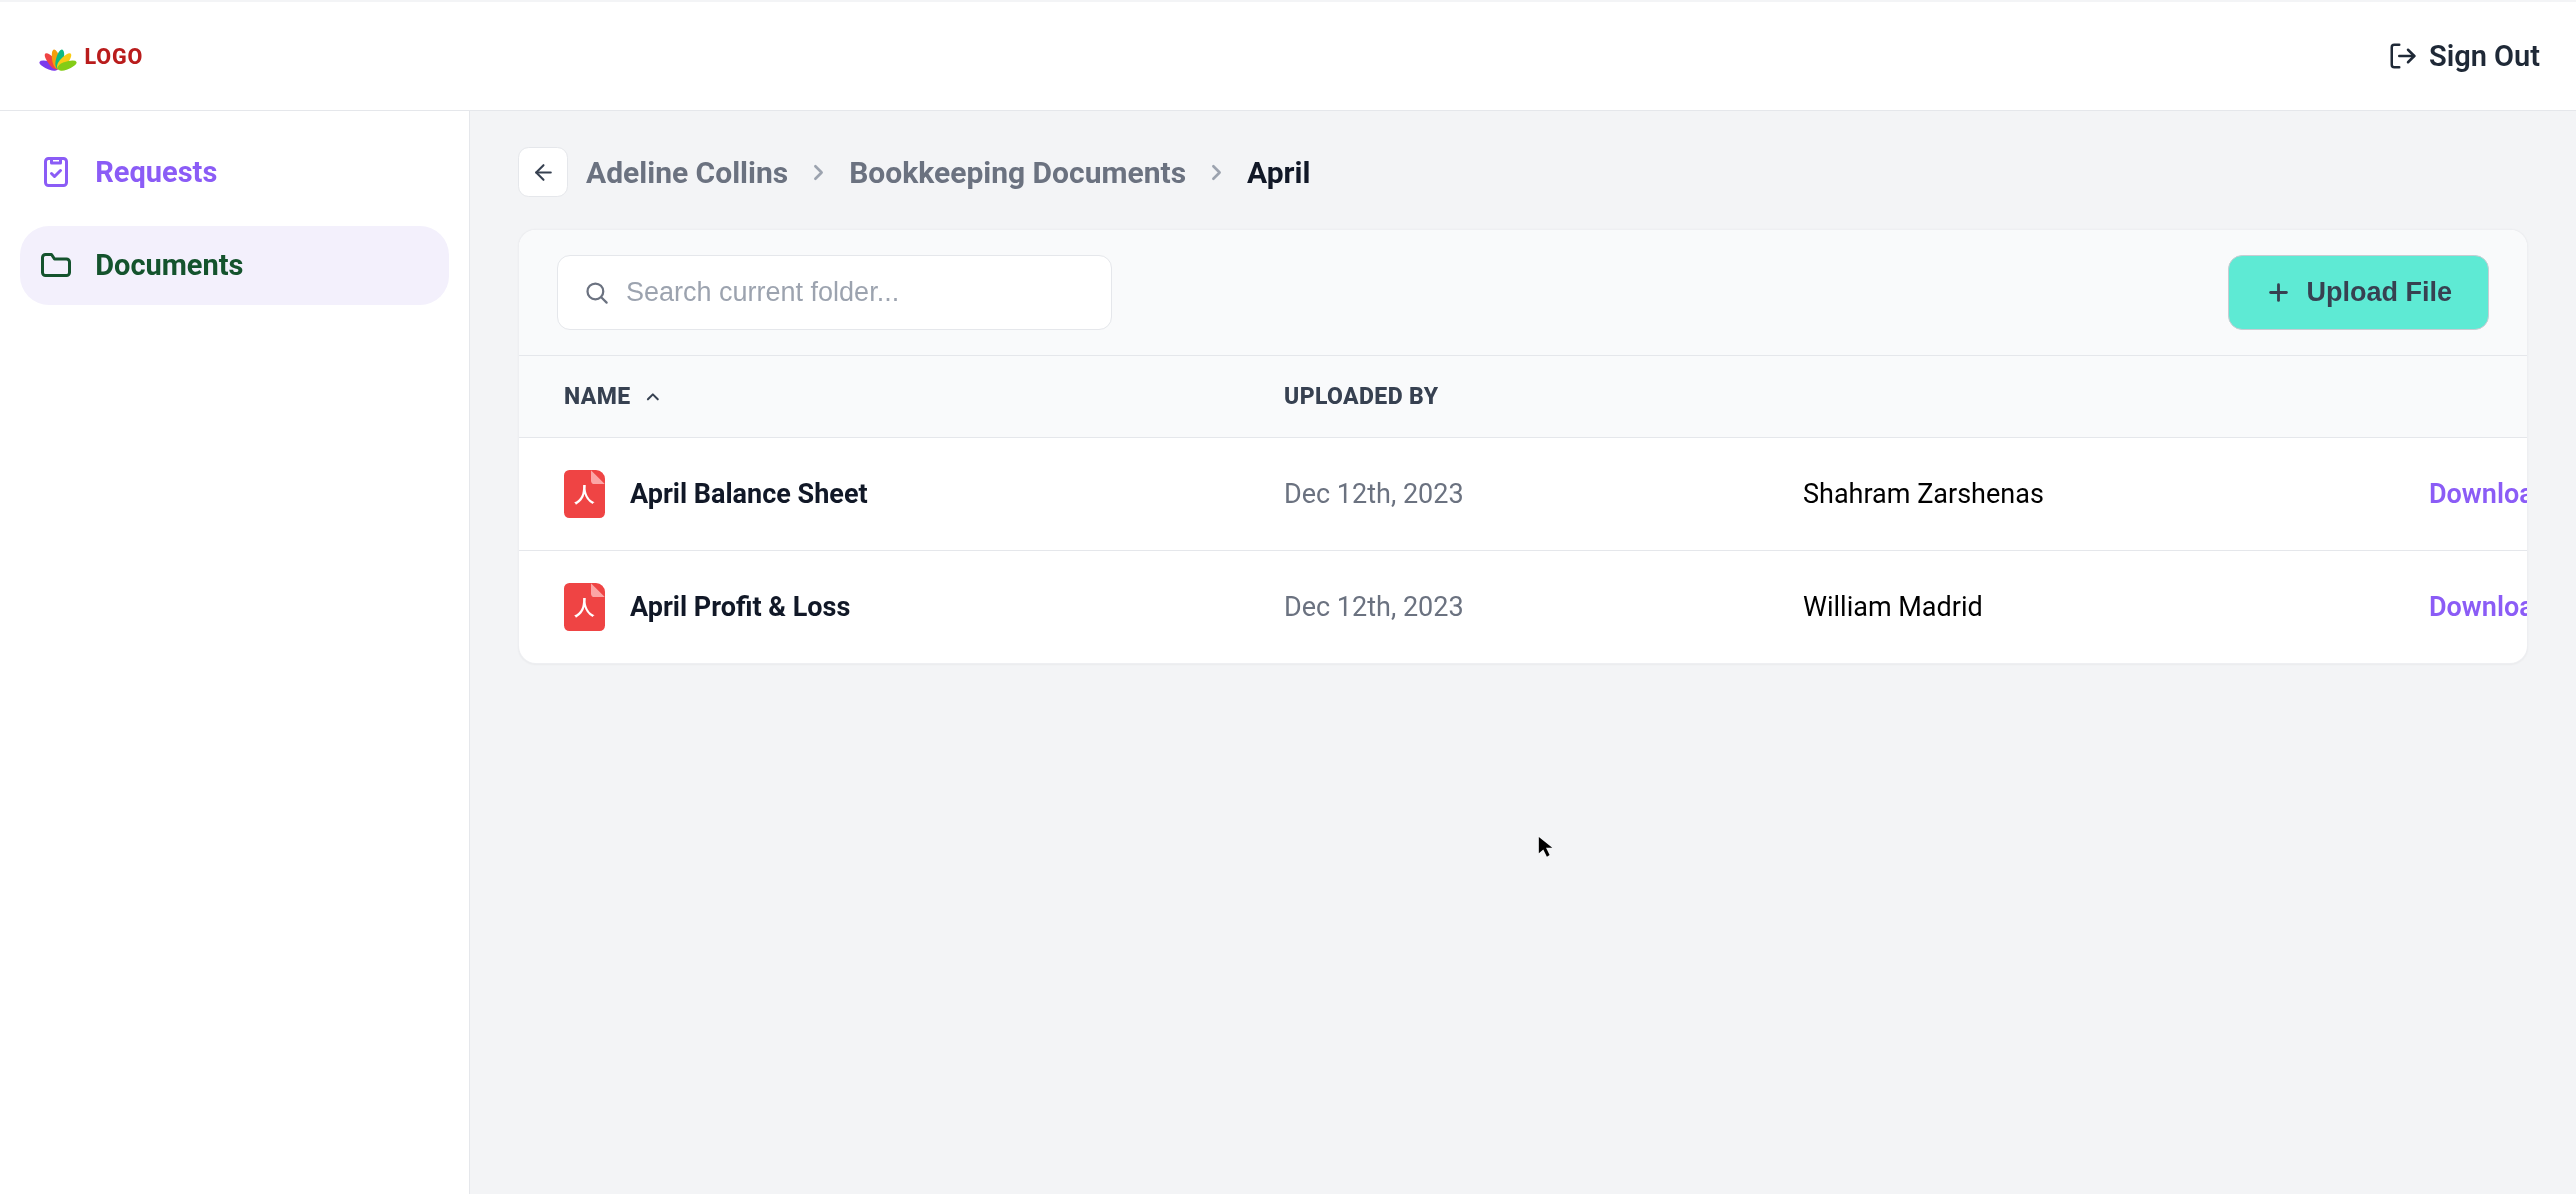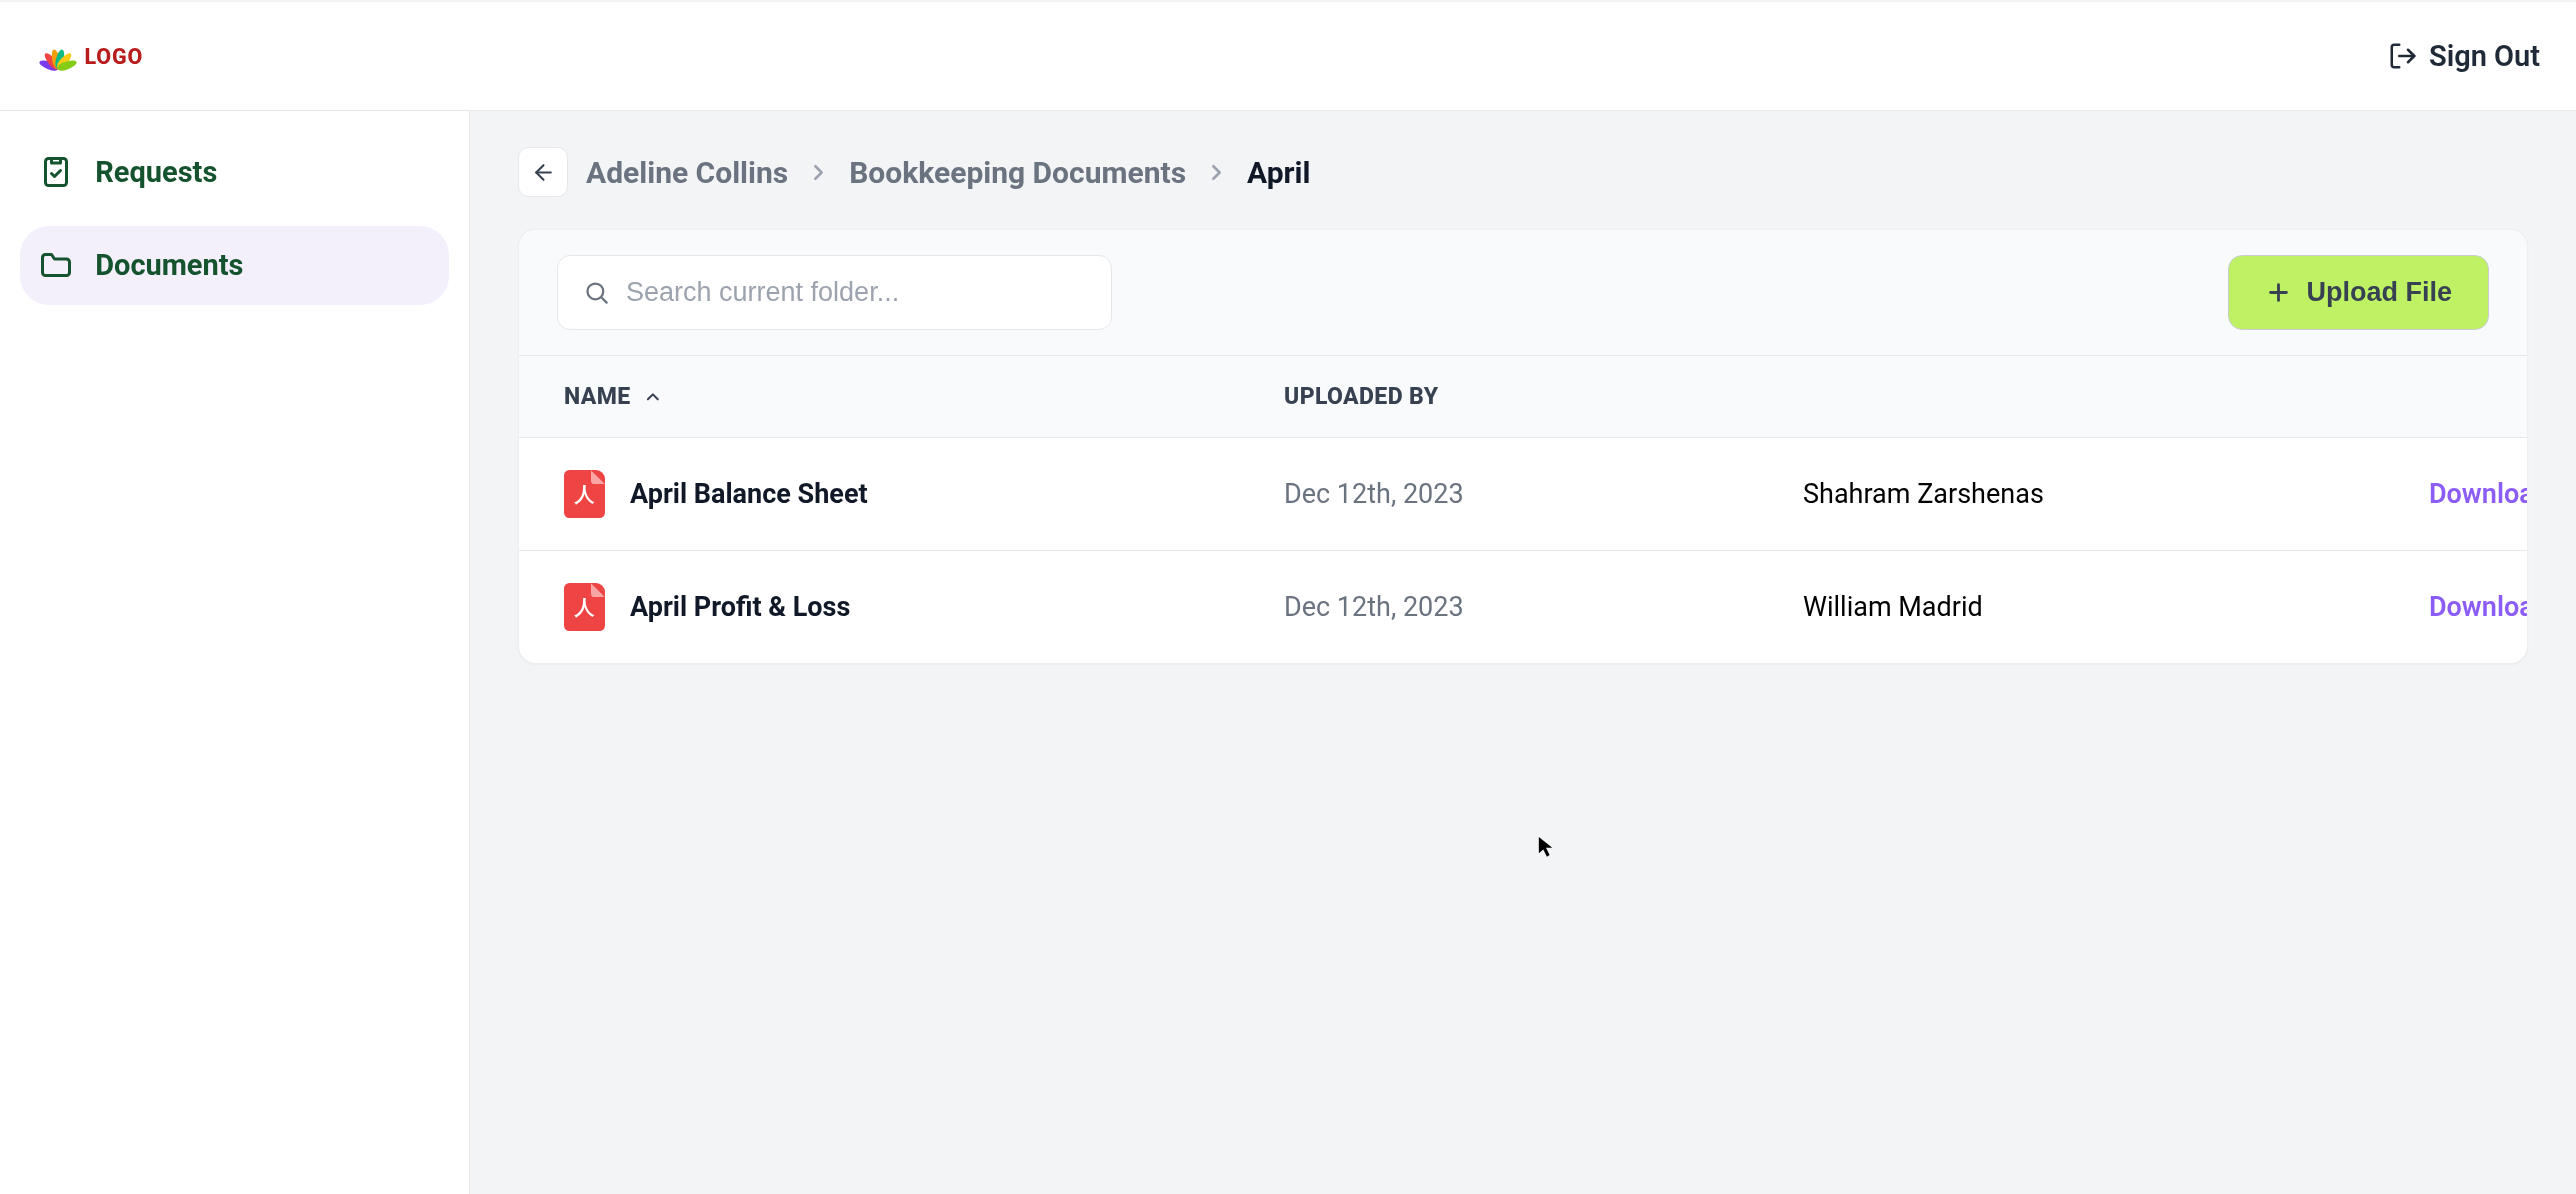--- a/index.html
+++ b/index.html
@@ -67,21 +67,21 @@
     gap: 14.3px;
   }
   .nav-item {
     display: flex;
     align-items: center;
     gap: 21.5px;
     padding: 21.5px 18px;
     border-radius: 14.3px;
     font-size: 29px;
     font-weight: 700;
-    color: #14532d;
+    color: #8b5cf6;
     cursor: pointer;
   }
   .nav-item.active {
     background: #f3f0fc;
     color: #14532d;
     border-radius: 29px;
   }
   .nav-item svg { width: 36px; height: 36px; flex-shrink: 0; }
 
   
@@ -151,21 +151,21 @@
     flex: 1;
     color: #111827;
     background: transparent;
   }
   .search input::placeholder { color: #9ca3af; }
   .search svg { width: 27px; height: 27px; color: #6b7280; }
   .upload-btn {
     display: flex;
     align-items: center;
     gap: 14.3px;
-    background: #bef264;
+    background: #5eead4;
     border: 0.9px solid #c8ccd2;
     border-radius: 14.3px;
     padding: 0 36px;
     height: 75px;
     font-size: 27px;
     font-weight: 600;
     color: #374151;
     cursor: pointer;
   }
   .upload-btn svg { width: 27px; height: 27px; }

